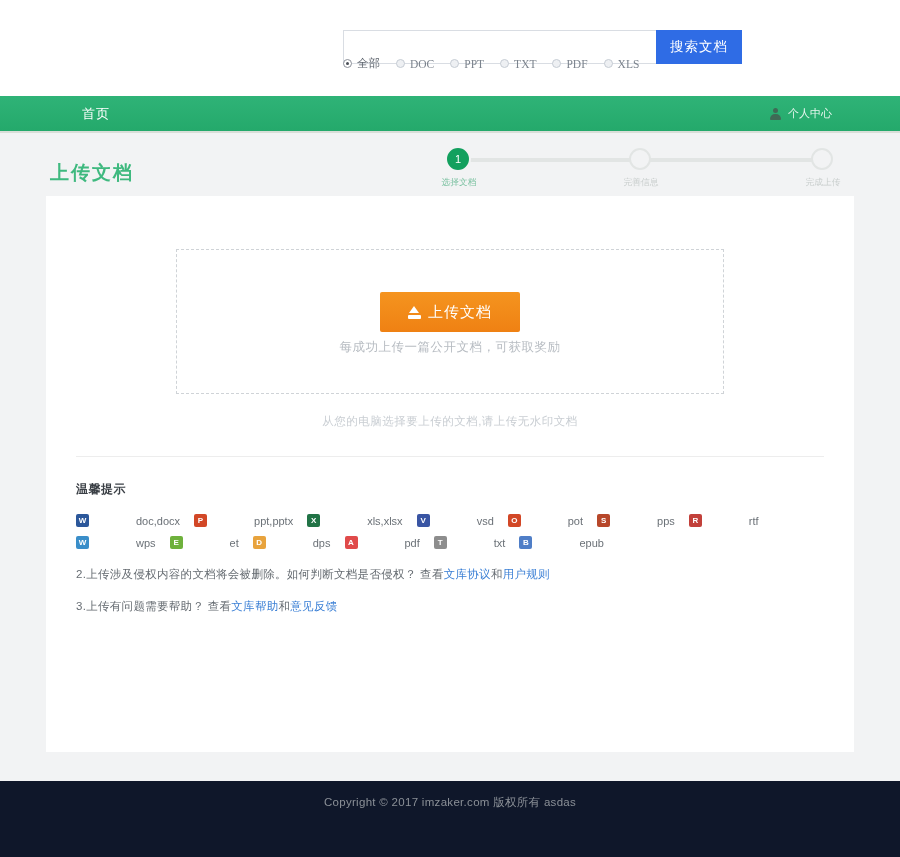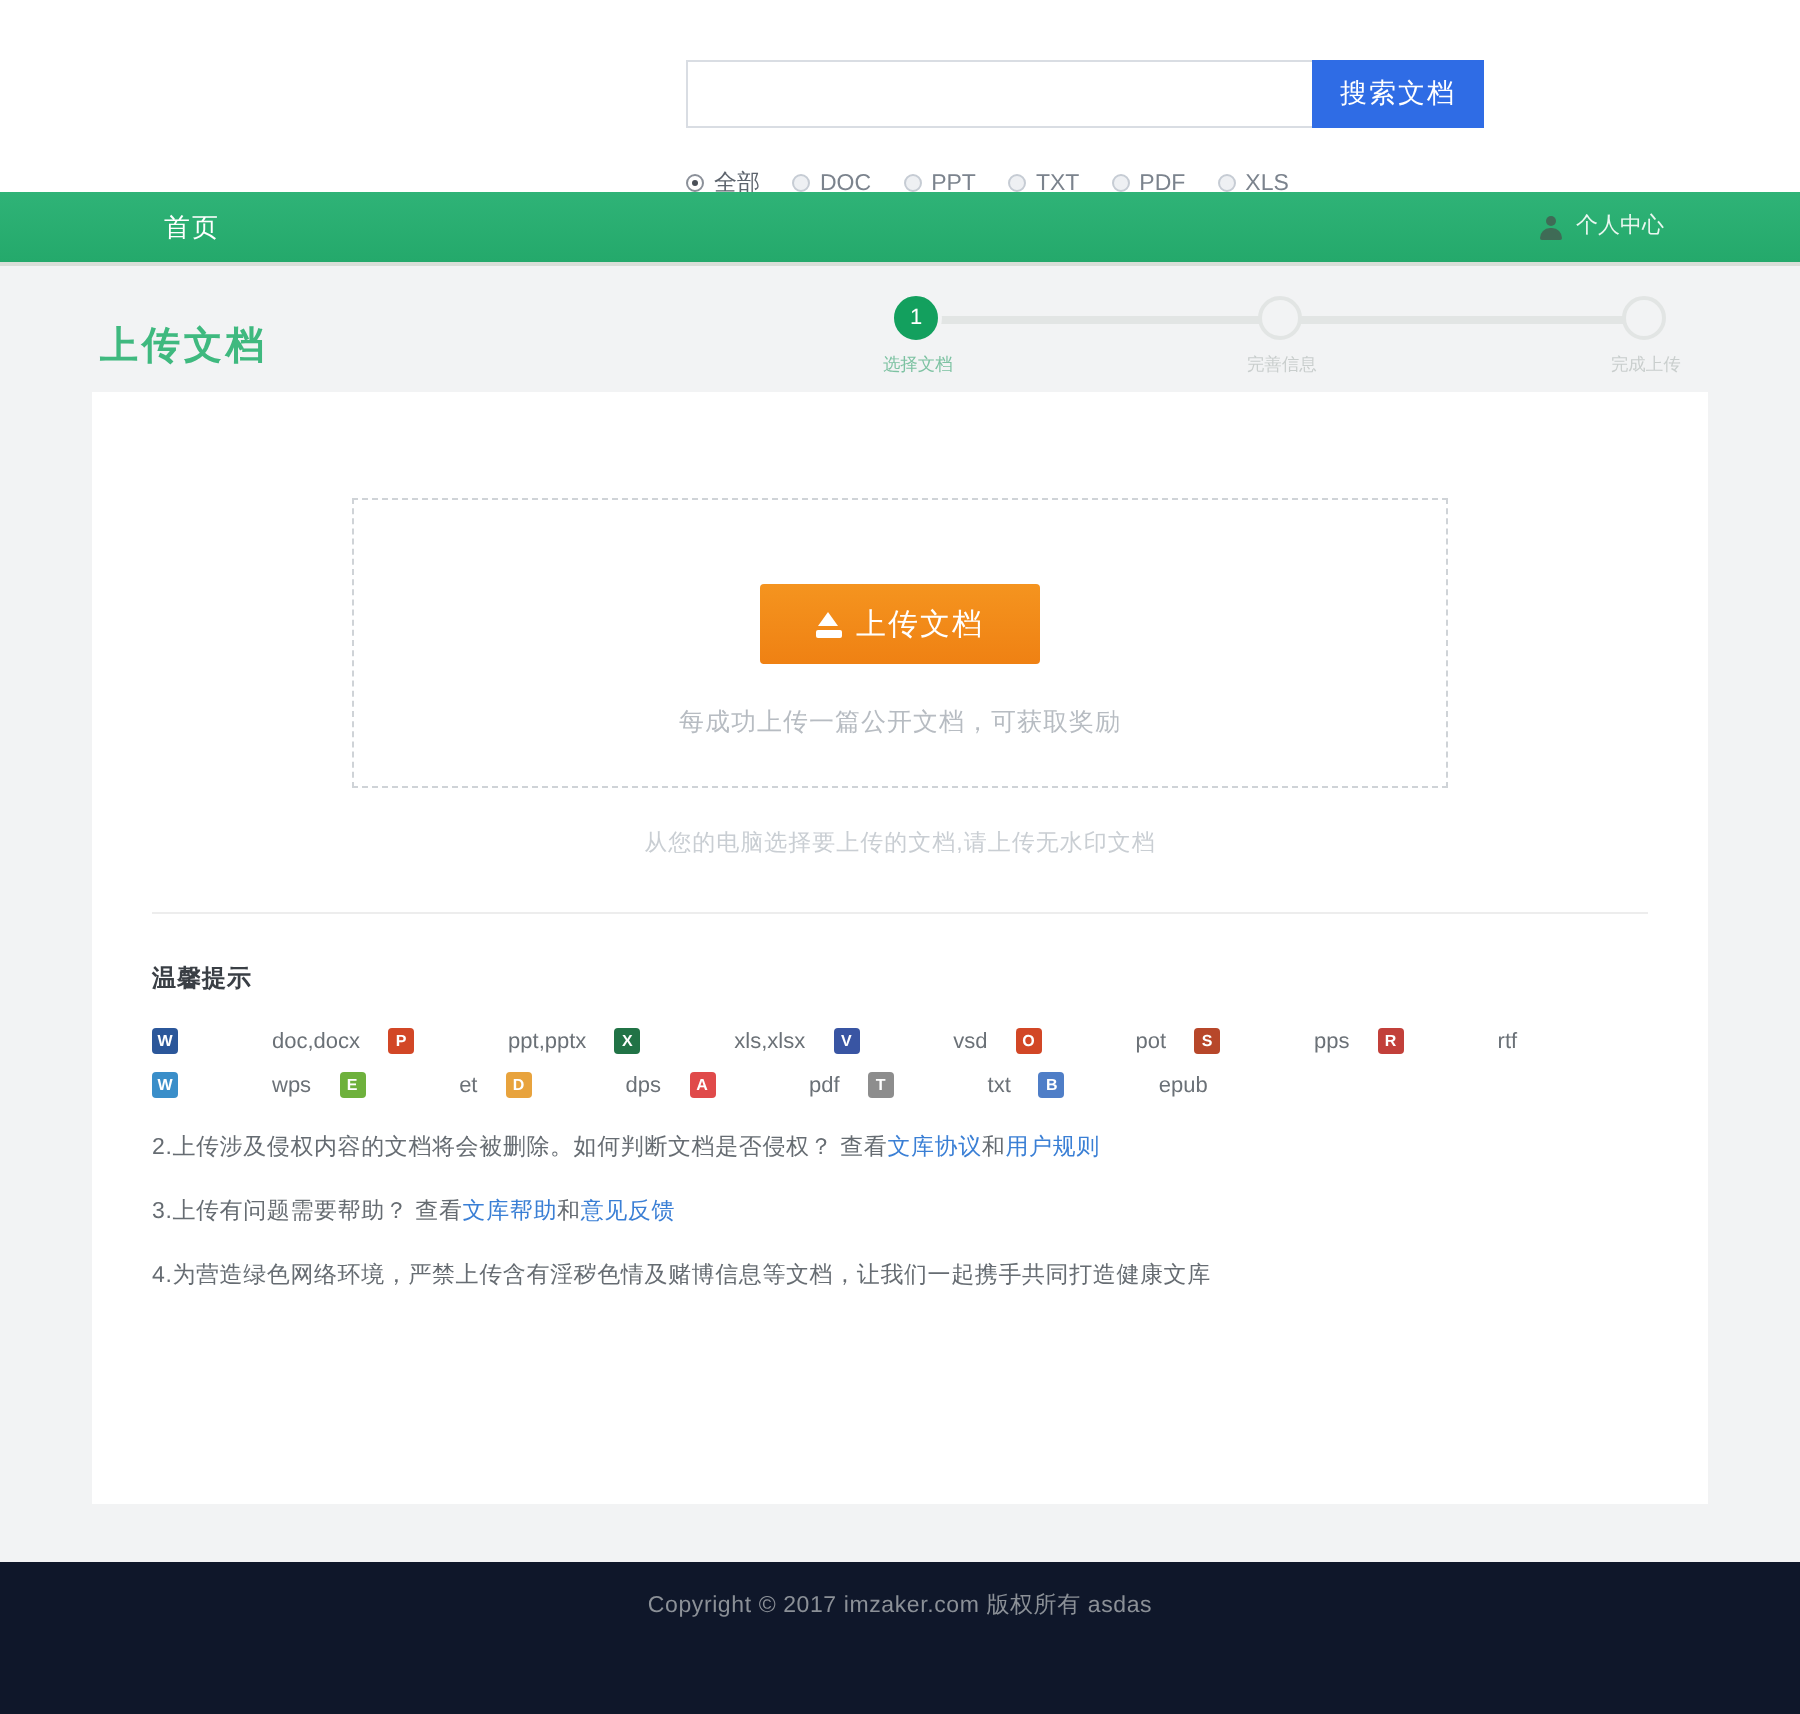--- a/index.html
+++ b/index.html
@@ -42,25 +42,26 @@
     width: 86px; height: 34px;
     background: #2f6ce5;
     color: #ffffff;
     border: none;
     font-size: 13.5px;
     letter-spacing: 1px;
     cursor: pointer;
     font-family: "Liberation Sans", "DejaVu Sans", sans-serif;
   }
   .radio-row {
-    position: absolute; left: 343px; top: 84px;
+    position: absolute; left: 343px; top: 56px;
     display: flex; align-items: center;
     gap: 0px;
     font-size: 12px;
     color: #5b6470;
+    font-family: Liberation Serif, serif;
   }
   .radio-item {
     display: flex; align-items: center;
     margin-right: 16px;
     cursor: pointer;
   }
   .radio-dot {
     width: 9px; height: 9px;
     border-radius: 50%;
     border: 1px solid #c6ccd4;
@@ -235,21 +236,21 @@
     border-bottom: 7px solid #ffffff;
   }
   .upload-glyph::after {
     content: "";
     position: absolute; left: 0px; bottom: 0px;
     width: 13px; height: 4px;
     border-radius: 1px;
     background: #ffffff;
   }
   .dz-hint {
-    position: absolute; left: 0; right: 0; top: 103px;
+    position: absolute; left: 0; right: 0; top: 89px;
     text-align: center;
     font-size: 12.5px;
     color: #b7bcc2;
     letter-spacing: 0.5px;
   }
   .below-hint {
     position: absolute; left: 0; right: 0; top: 218px;
     text-align: center;
     font-size: 11.5px;
     color: #c9ced3;
@@ -450,21 +451,20 @@
       </div>
 
       <div class="tip-line">
         <span>2.上传涉及侵权内容的文档将会被删除。如何判断文档是否侵权？ 查看</span><span class="tip-link">文库协议</span><span>和</span><span class="tip-link">用户规则</span>
       </div>
 
       <div class="tip-line">
         <span>3.上传有问题需要帮助？ 查看</span><span class="tip-link">文库帮助</span><span>和</span><span class="tip-link">意见反馈</span>
       </div>
 
-      <div class="tip-line">4.为营造绿色网络环境，严禁上传含有淫秽色情及赌博信息等文档，让我们一起携手共同打造健康文库</div>
     </div>
   </div>
 
   <div class="footer">
     <div class="footer-text">Copyright © 2017 imzaker.com 版权所有 asdas</div>
   </div>
 
 </div>
 
 </body></html>

